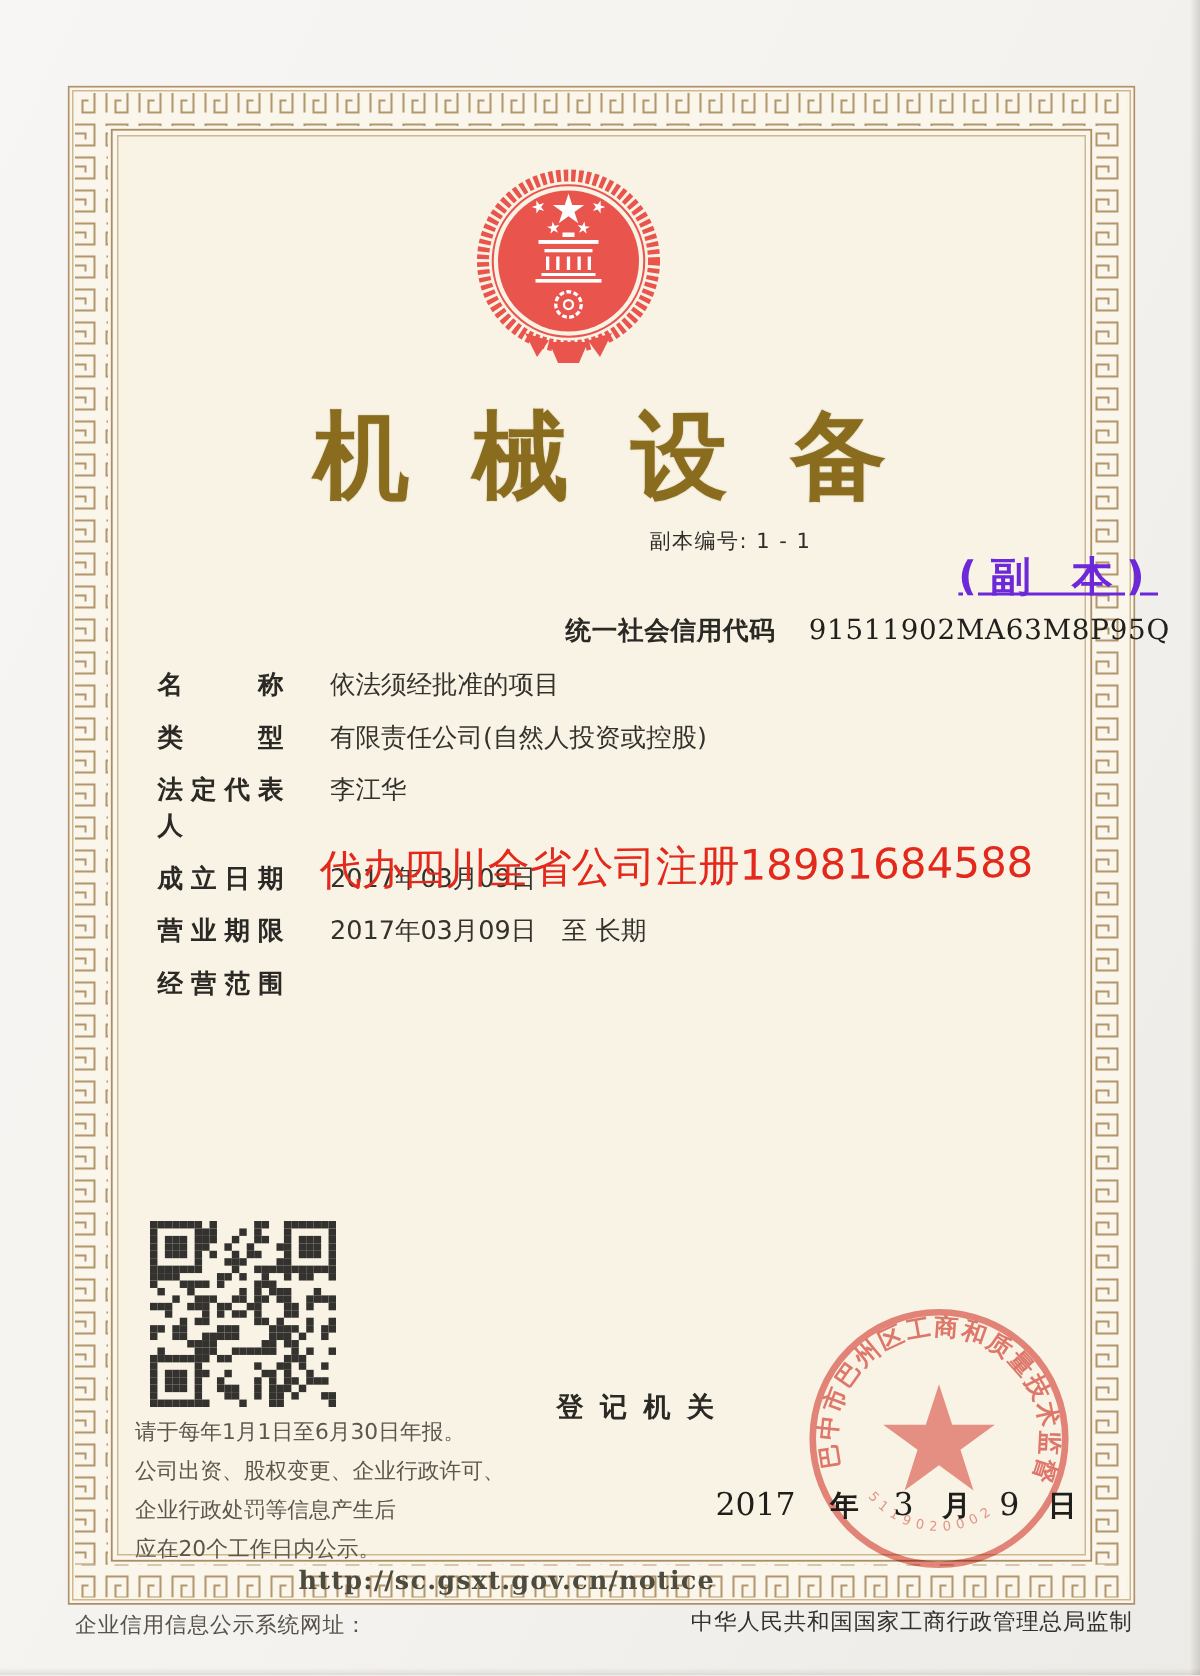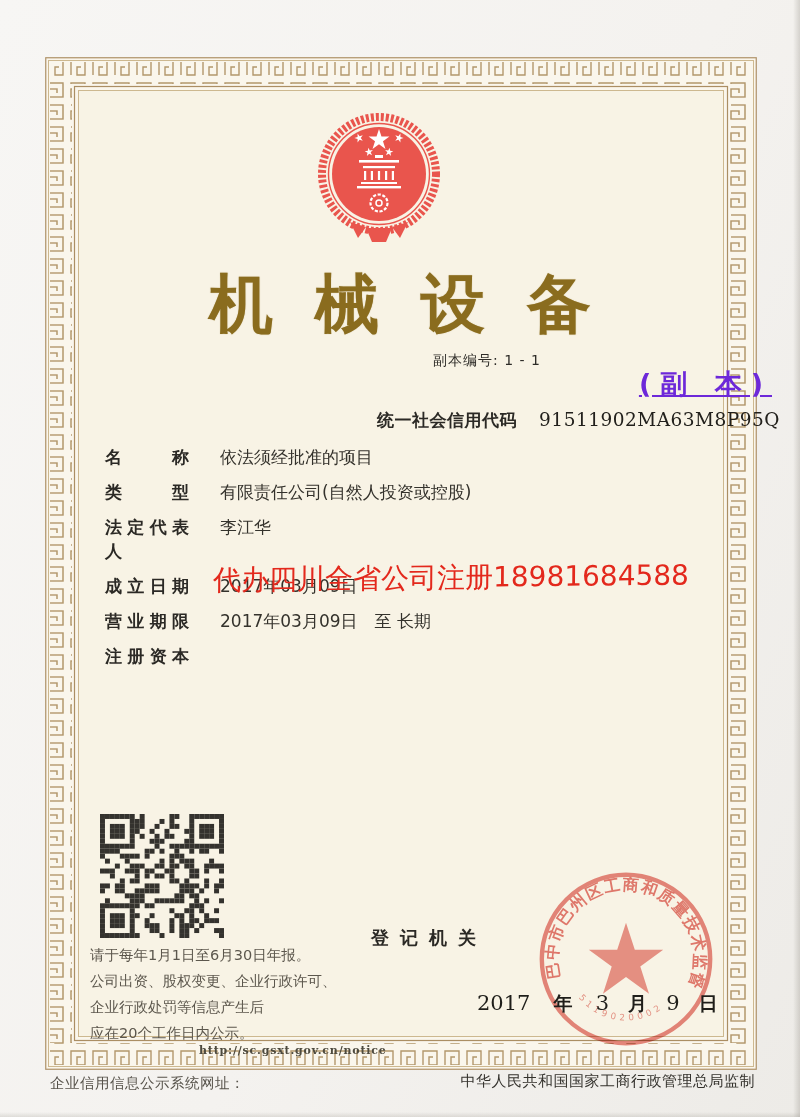--- a/index.html
+++ b/index.html
@@ -59,21 +59,21 @@
   .date-line{left:477px;top:991px;white-space:nowrap;z-index:5;color:#1f1e1a;}
   .date-line .num{font-family:"DejaVu Serif",serif;font-size:21px;}
   .date-line .unit{font-size:19px;font-weight:700;}
   .date-line .g1{margin-left:18px;} .date-line .g2{margin-left:14px;}
 
   
   .frame{left:45px;top:57px;z-index:1;}
   .z2{z-index:2;}
   .bottom-url{
     left:199px;top:1044px;z-index:3;font-family:"DejaVu Serif",serif;
-    font-size:11px;color:#4d4a3e;letter-spacing:.8px;font-weight:700;
+    font-size:17px;color:#4d4a3e;letter-spacing:.8px;font-weight:700;
   }
   .footer-left{left:50px;top:1074px;font-size:14.5px;color:#57534b;letter-spacing:.5px;}
   .footer-right{right:45px;top:1072px;font-size:15px;color:#34322d;letter-spacing:.5px;}
 </style>
 </head>
 <body>
 
 <svg class="abs frame" width="712" height="1013">
   <defs>
     <pattern id="mkh" width="22" height="22" patternUnits="userSpaceOnUse">
@@ -151,21 +151,21 @@
   </div>
   <div class="row">
     <span class="flabel">成立日期</span>
     <span class="fvalue">2017年03月09日</span>
   </div>
   <div class="row">
     <span class="flabel">营业期限</span>
     <span class="fvalue">2017年03月09日　至 长期</span>
   </div>
   <div class="row row-scope">
-    <span class="flabel">注册资本</span>
+    <span class="flabel">经营范围</span>
   </div>
 </div>
 
 <div class="abs watermark">代办四川全省公司注册18981684588</div>
 
 <svg class="abs qr z2" id="qr" width="124" height="124" fill="#34322e">
     <rect x="0.00" y="0.00" width="4.96" height="4.96"></rect>
     <rect x="4.96" y="0.00" width="4.96" height="4.96"></rect>
     <rect x="9.92" y="0.00" width="4.96" height="4.96"></rect>
     <rect x="14.88" y="0.00" width="4.96" height="4.96"></rect>

